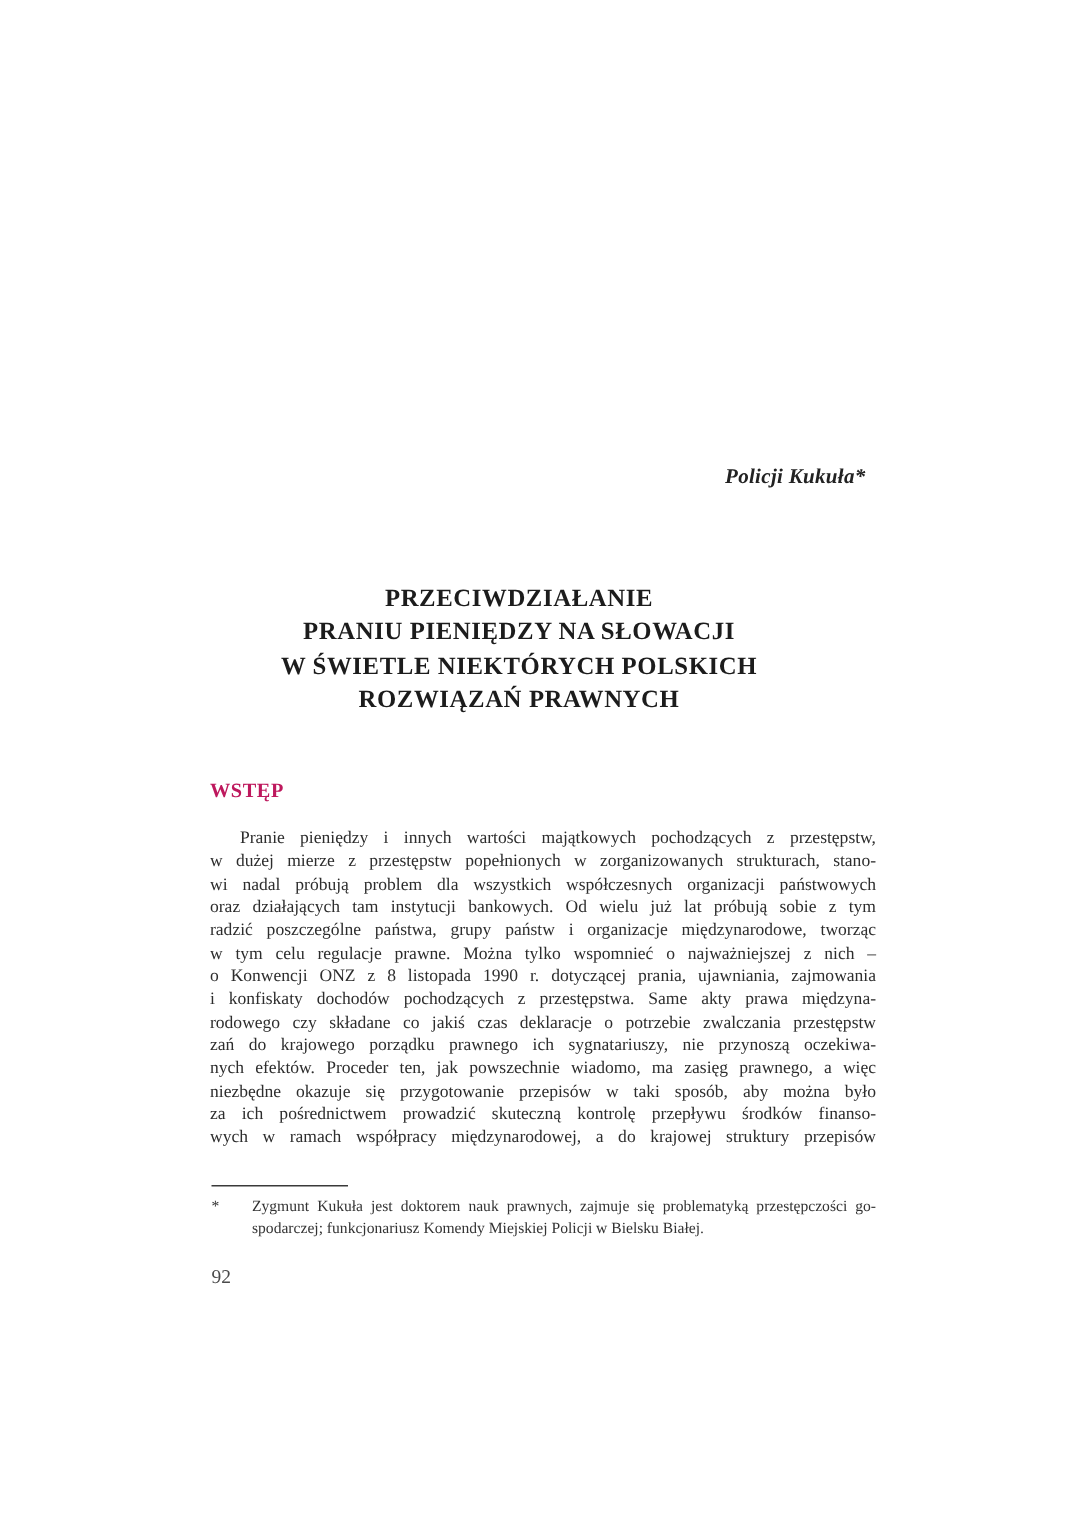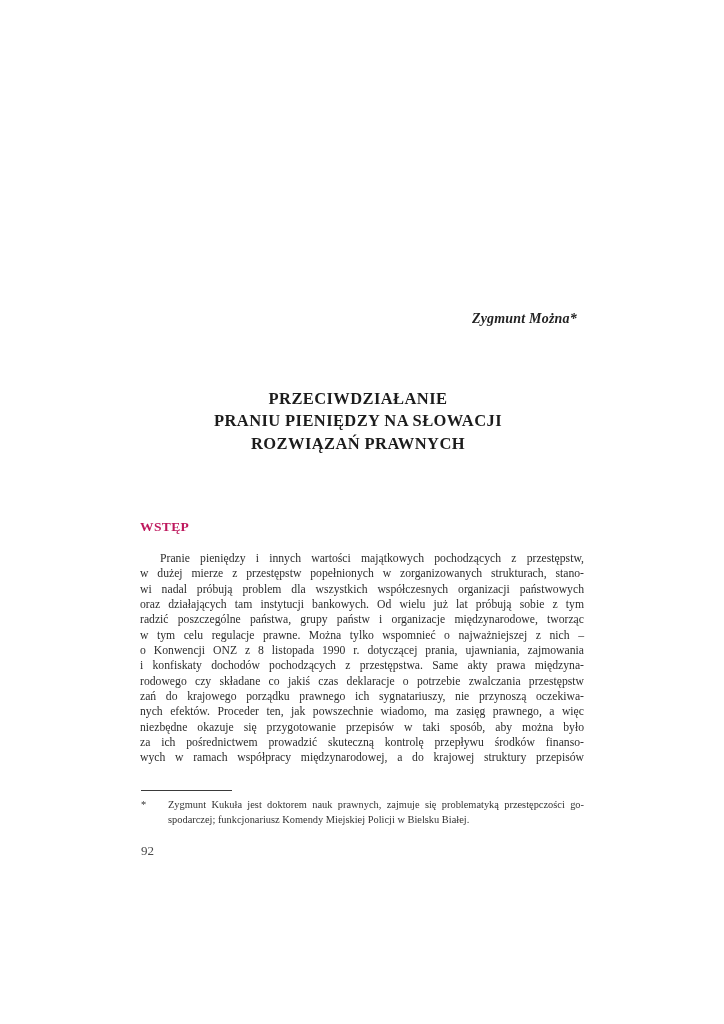--- a/index.html
+++ b/index.html
@@ -25,21 +25,21 @@
     text-align: right;
     font-size: 14px;
     font-weight: bold;
     font-style: italic;
     color: #222222;
     letter-spacing: 0.2px;
   }
   .title {
     position: absolute;
     top: 388px;
-    left: 136px;
+    left: 124px;
     width: 444px;
     margin: 0;
     text-align: center;
     font-size: 16.5px;
     font-weight: bold;
     line-height: 22.4px;
     color: #1c1c1c;
     letter-spacing: 0.4px;
   }
   .title .title-line {
@@ -112,25 +112,26 @@
     left: 141px;
     font-size: 13px;
     color: #4a4a4a;
   }
 </style>
 </head>
 <body>
 
 <div class="page">
 
-  <div class="author">Zygmunt Można*</div>
+  <div class="author">Policji Kukuła*</div>
 
   <h1 class="title">
     <span class="title-line">PRZECIWDZIAŁANIE</span>
     <span class="title-line">PRANIU PIENIĘDZY NA SŁOWACJI</span>
+    <span class="title-line">W ŚWIETLE NIEKTÓRYCH POLSKICH</span>
     <span class="title-line">ROZWIĄZAŃ PRAWNYCH</span>
   </h1>
 
   <h2 class="section-heading">WSTĘP</h2>
 
   <div class="body-paragraph">
     <div class="paragraph-line indent">Pranie pieniędzy i innych wartości majątkowych pochodzących z przestępstw,</div>
     <div class="paragraph-line">w dużej mierze z przestępstw popełnionych w zorganizowanych strukturach, stano-</div>
     <div class="paragraph-line">wi nadal próbują problem dla wszystkich współczesnych organizacji państwowych</div>
     <div class="paragraph-line">oraz działających tam instytucji bankowych. Od wielu już lat próbują sobie z tym</div>

